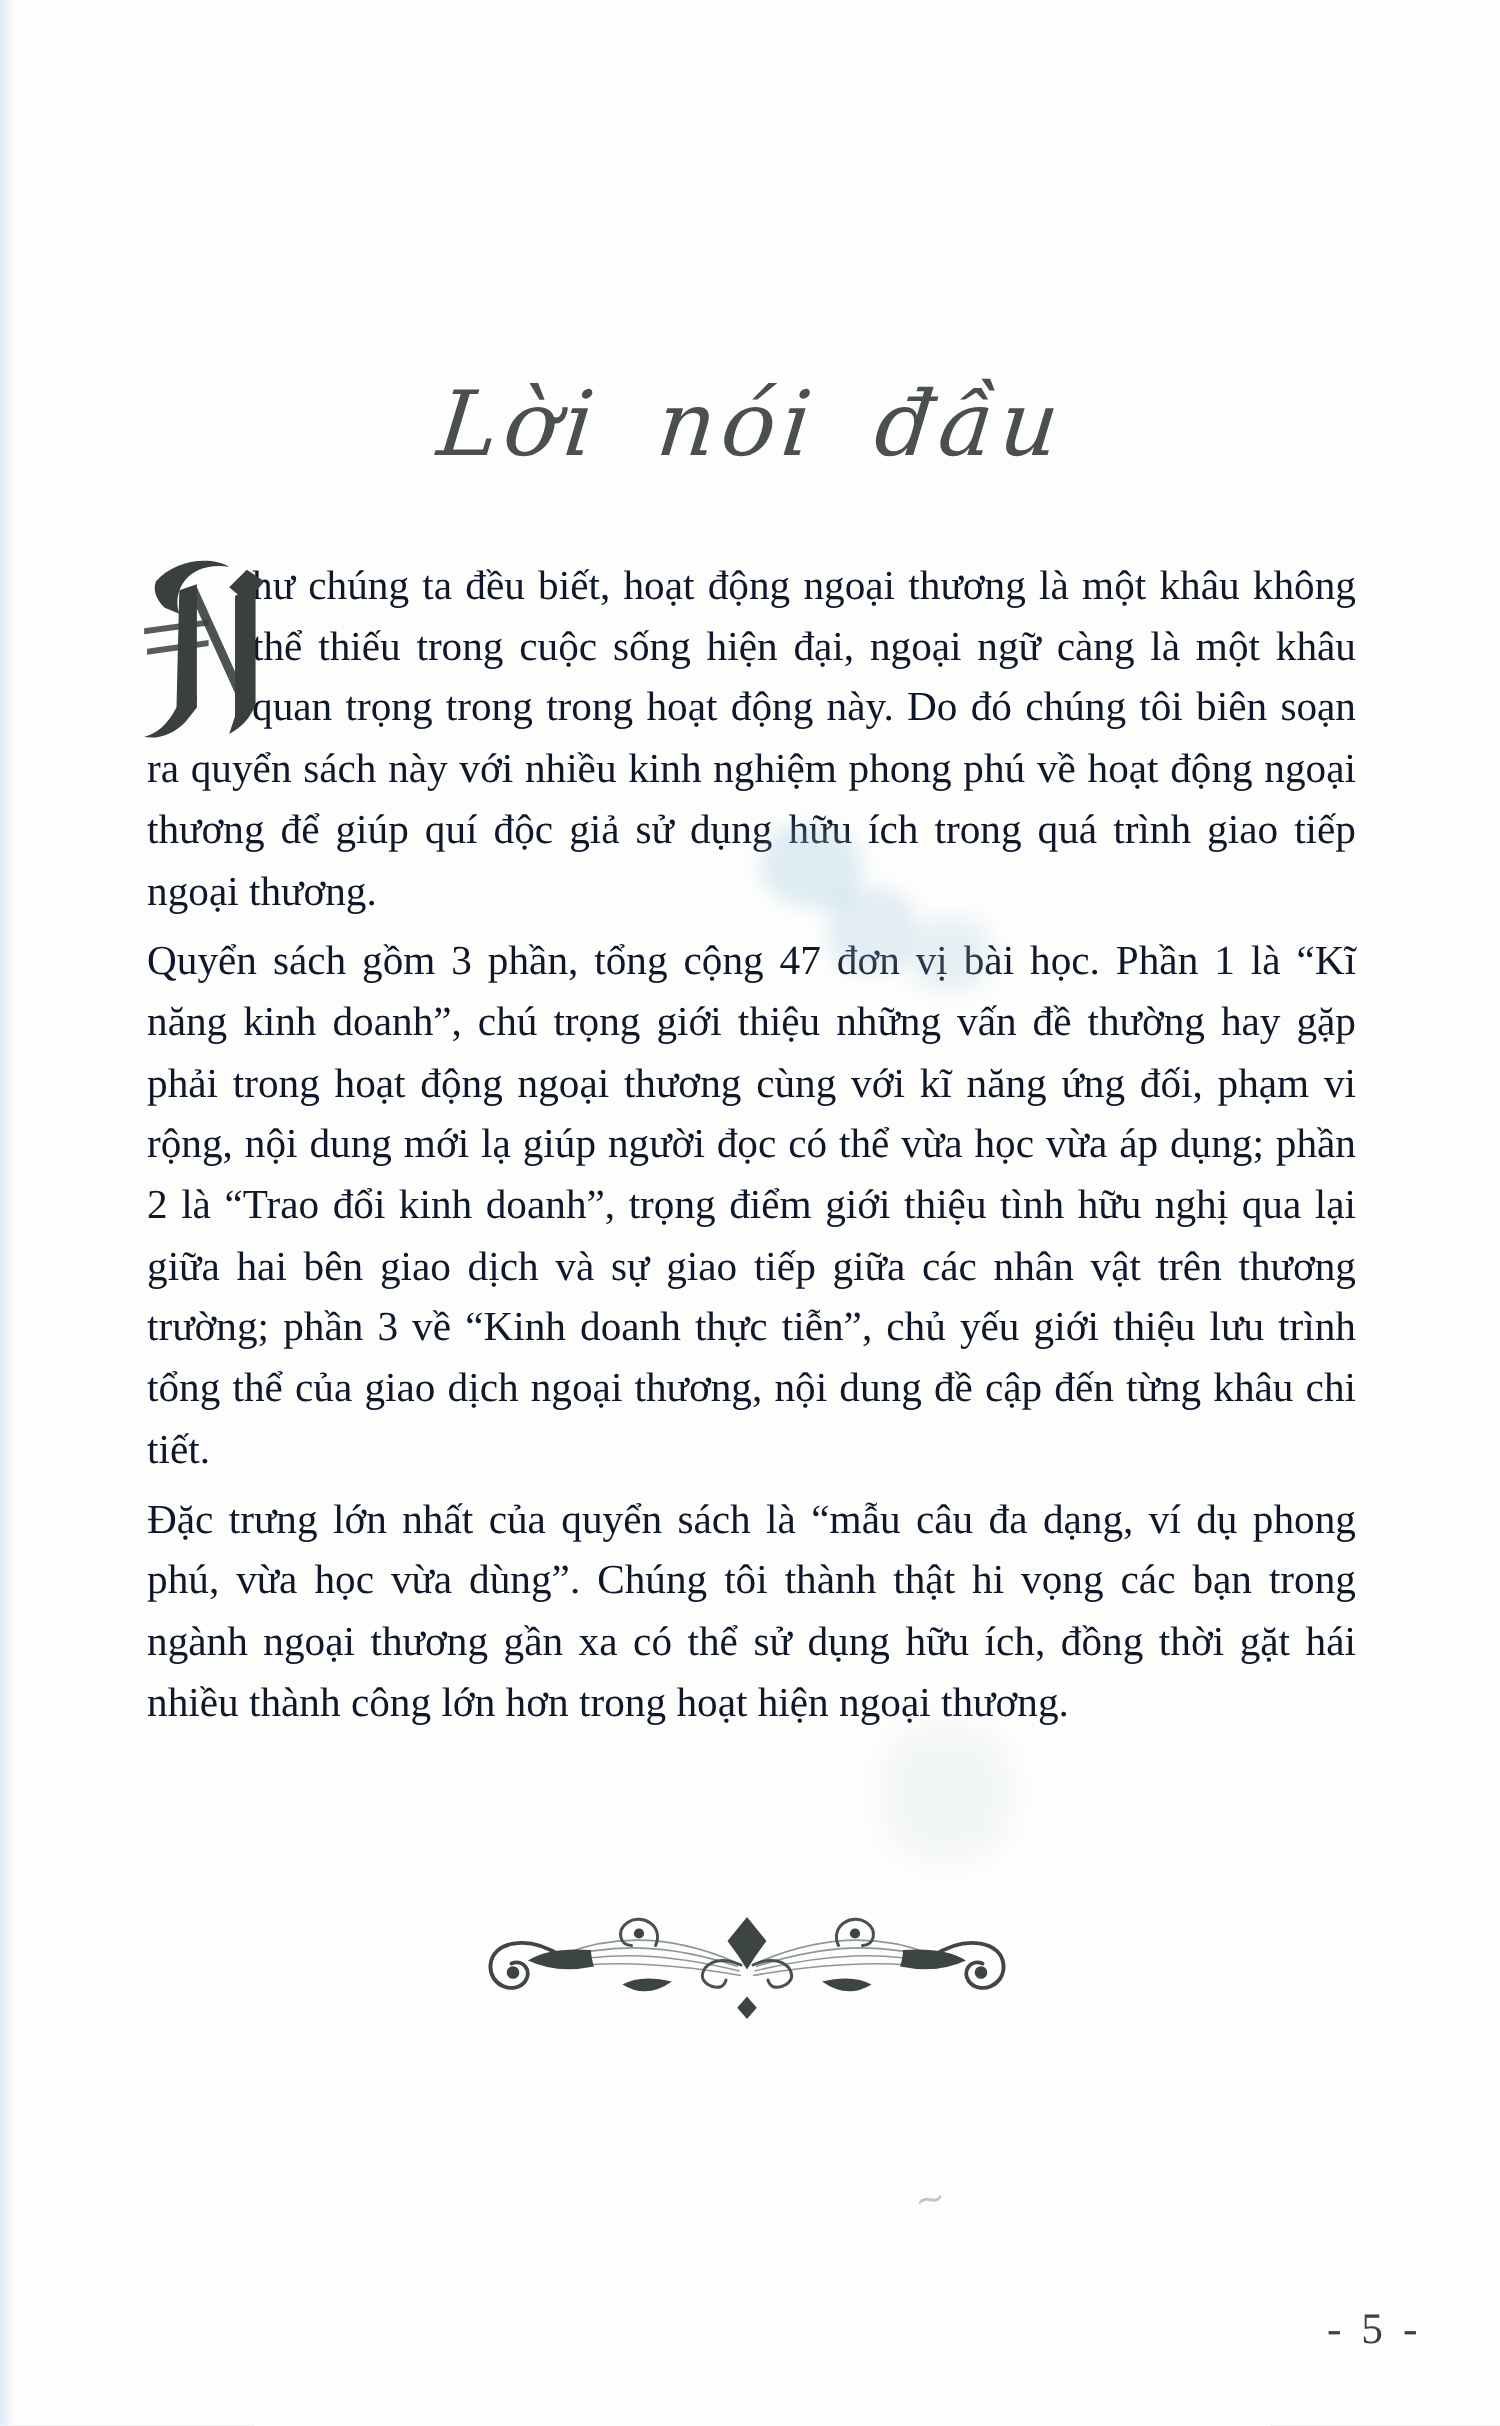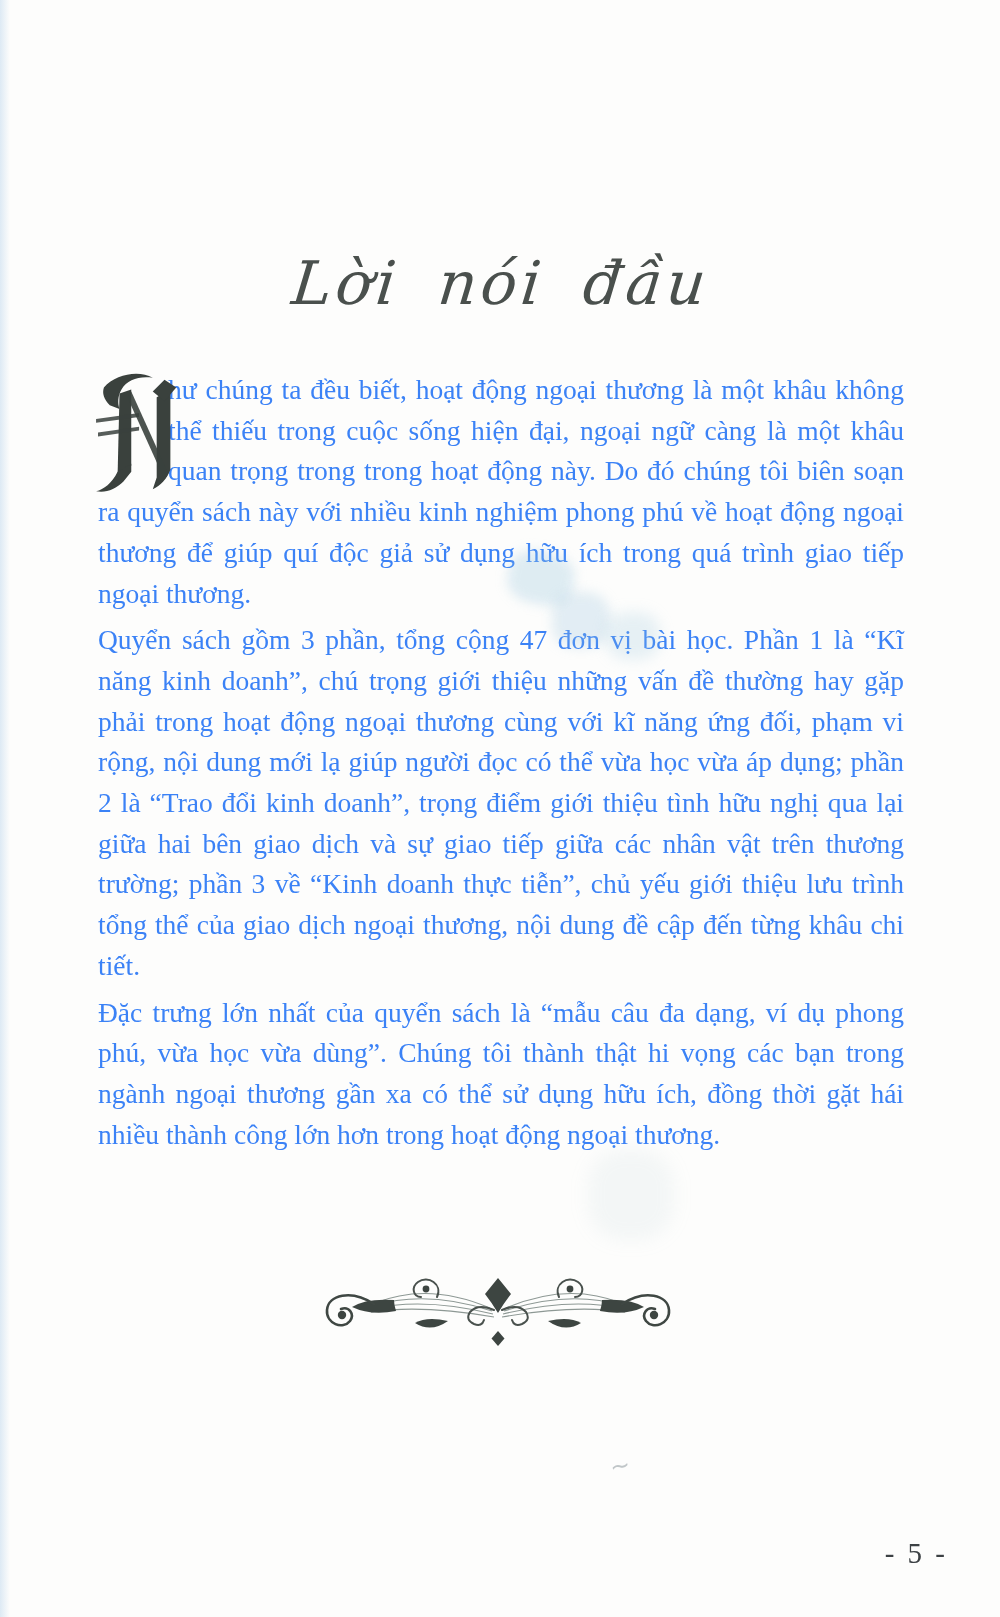--- a/index.html
+++ b/index.html
@@ -24,21 +24,21 @@
     font-style:italic;
     font-size:60px;
     letter-spacing:4px;
     word-spacing:16px;
     color:#4a504d;
     transform:skewX(-6deg);
   }
   .body-text{
     position:absolute;top:370px;left:98px;width:806px;
     font-size:27.5px;line-height:40.7px;
-    color:#3b82f6;
+    color:#0f172a;
     text-align:justify;
   }
   .body-text p{margin:0 0 6px 0;}
   .dropcap{
     float:left;
     width:62px;height:81px;
     margin:2px 8px 0 0;
     position:relative;
   }
   .dropcap svg{
@@ -92,21 +92,21 @@
             <path d="M2 64 L44 58 L44 62 L2 68 Z" opacity=".85"></path>
             <path d="M22 104 C16 116 8 122 0 124 C10 126 20 122 28 114 L36 104 L36 96 Z"></path>
             <path d="M62 28 L76 20 L76 102 C72 112 66 118 58 122 L62 110 Z"></path>
             <path d="M58 22 L70 10 L82 18 L70 32 Z"></path>
             <path d="M36 22 L74 106 L70 112 L32 28 Z" opacity=".9"></path>
           </g>
         </svg>
       </span><span>hư chúng ta đều biết, hoạt động ngoại thương là một khâu không thể thiếu trong cuộc sống hiện đại, ngoại ngữ càng là một khâu quan trọng trong trong hoạt động này. Do đó chúng tôi biên soạn ra quyển sách này với nhiều kinh nghiệm phong phú về hoạt động ngoại thương để giúp quí độc giả sử dụng hữu ích trong quá trình giao tiếp ngoại thương.</span>
     </p>
     <p><span>Quyển sách gồm 3 phần, tổng cộng 47 đơn vị bài học. Phần 1 là “Kĩ năng kinh doanh”, chú trọng giới thiệu những vấn đề thường hay gặp phải trong hoạt động ngoại thương cùng với kĩ năng ứng đối, phạm vi rộng, nội dung mới lạ giúp người đọc có thể vừa học vừa áp dụng; phần 2 là “Trao đổi kinh doanh”, trọng điểm giới thiệu tình hữu nghị qua lại giữa hai bên giao dịch và sự giao tiếp giữa các nhân vật trên thương trường; phần 3 về “Kinh doanh thực tiễn”, chủ yếu giới thiệu lưu trình tổng thể của giao dịch ngoại thương, nội dung đề cập đến từng khâu chi tiết.</span></p>
-    <p><span>Đặc trưng lớn nhất của quyển sách là “mẫu câu đa dạng, ví dụ phong phú, vừa học vừa dùng”. Chúng tôi thành thật hi vọng các bạn trong ngành ngoại thương gần xa có thể sử dụng hữu ích, đồng thời gặt hái nhiều thành công lớn hơn trong hoạt động ngoại thương.</span></p>
+    <p><span>Đặc trưng lớn nhất của quyển sách là “mẫu câu đa dạng, ví dụ phong phú, vừa học vừa dùng”. Chúng tôi thành thật hi vọng các bạn trong ngành ngoại thương gần xa có thể sử dụng hữu ích, đồng thời gặt hái nhiều thành công lớn hơn trong hoạt hiện ngoại thương.</span></p>
   </div>
 
   <svg class="flourish" viewBox="0 0 352 72" aria-hidden="true">
     <defs>
       <g id="halfR">
         <path class="hair" d="M184 32 C226 14 264 13 299 27"></path>
         <path class="hair" d="M182 35 C228 20 266 19 301 30"></path>
         <path class="hair" d="M181 38 C230 26 268 25 302 33"></path>
         <path class="hair" d="M180 41 C232 32 270 31 303 36"></path>
         <path class="fil" d="M280 24 Q308 22 322 31 Q303 40 278 35 Q280 29 280 24 Z"></path>

